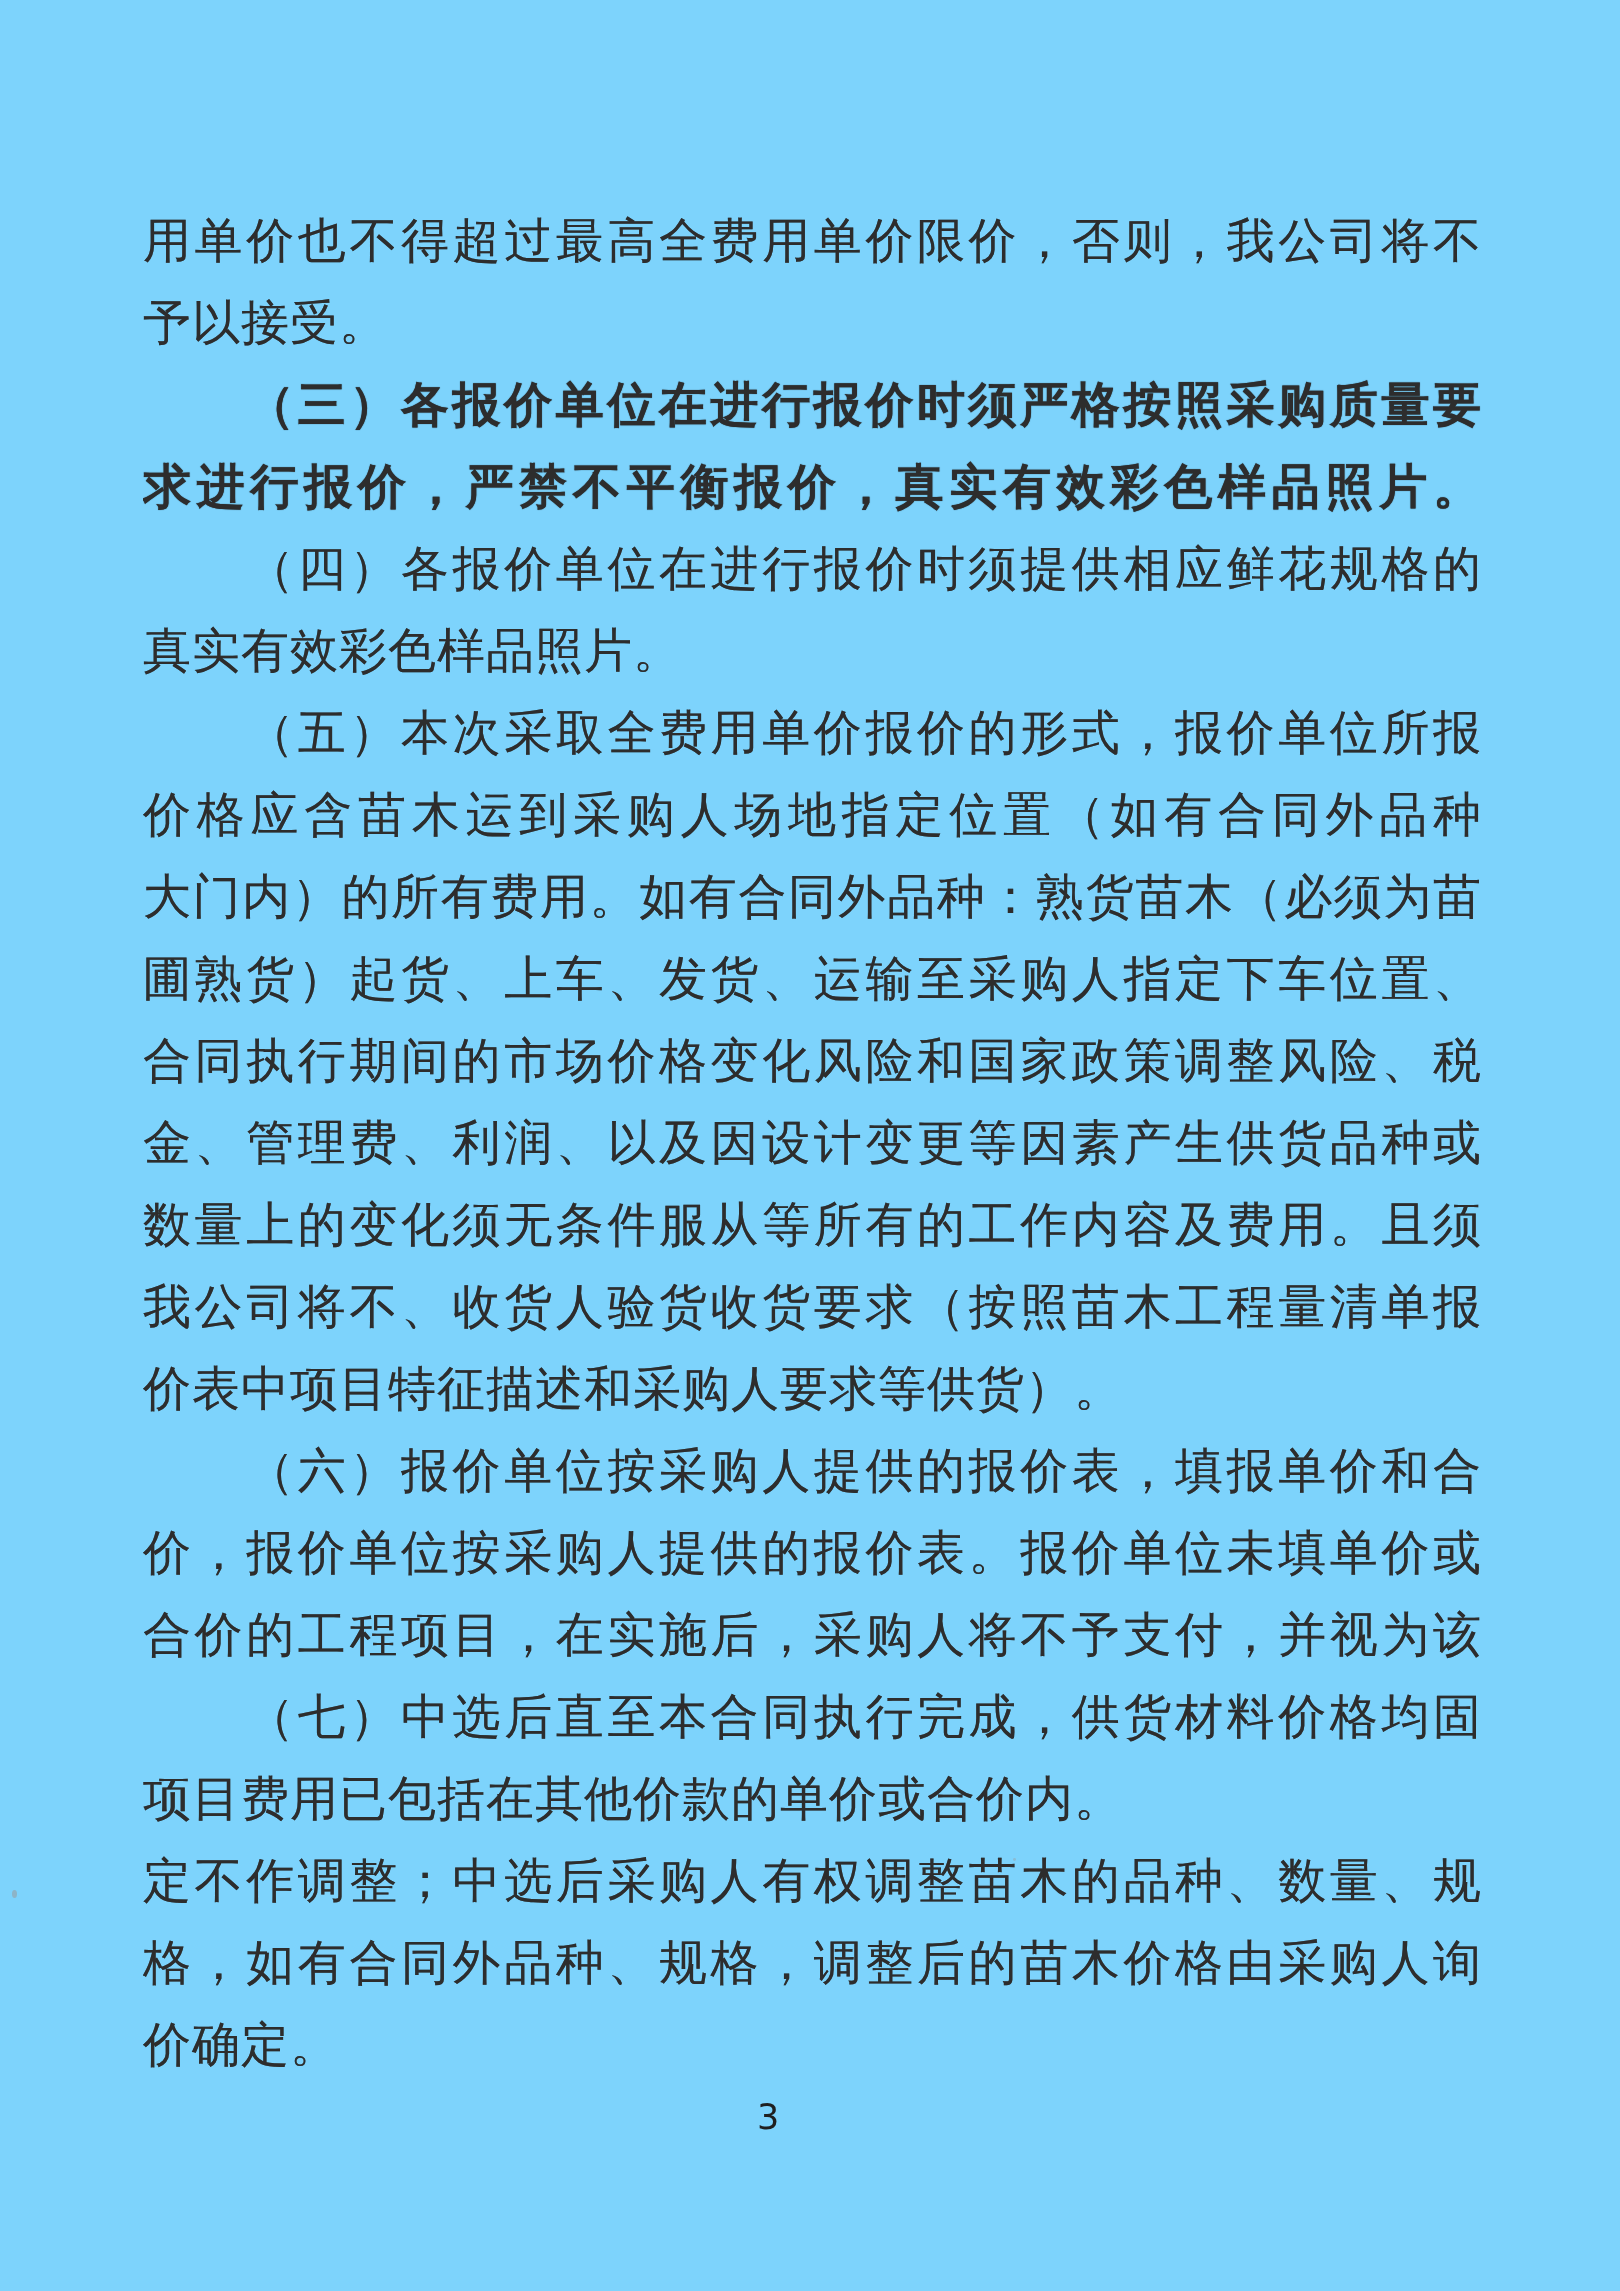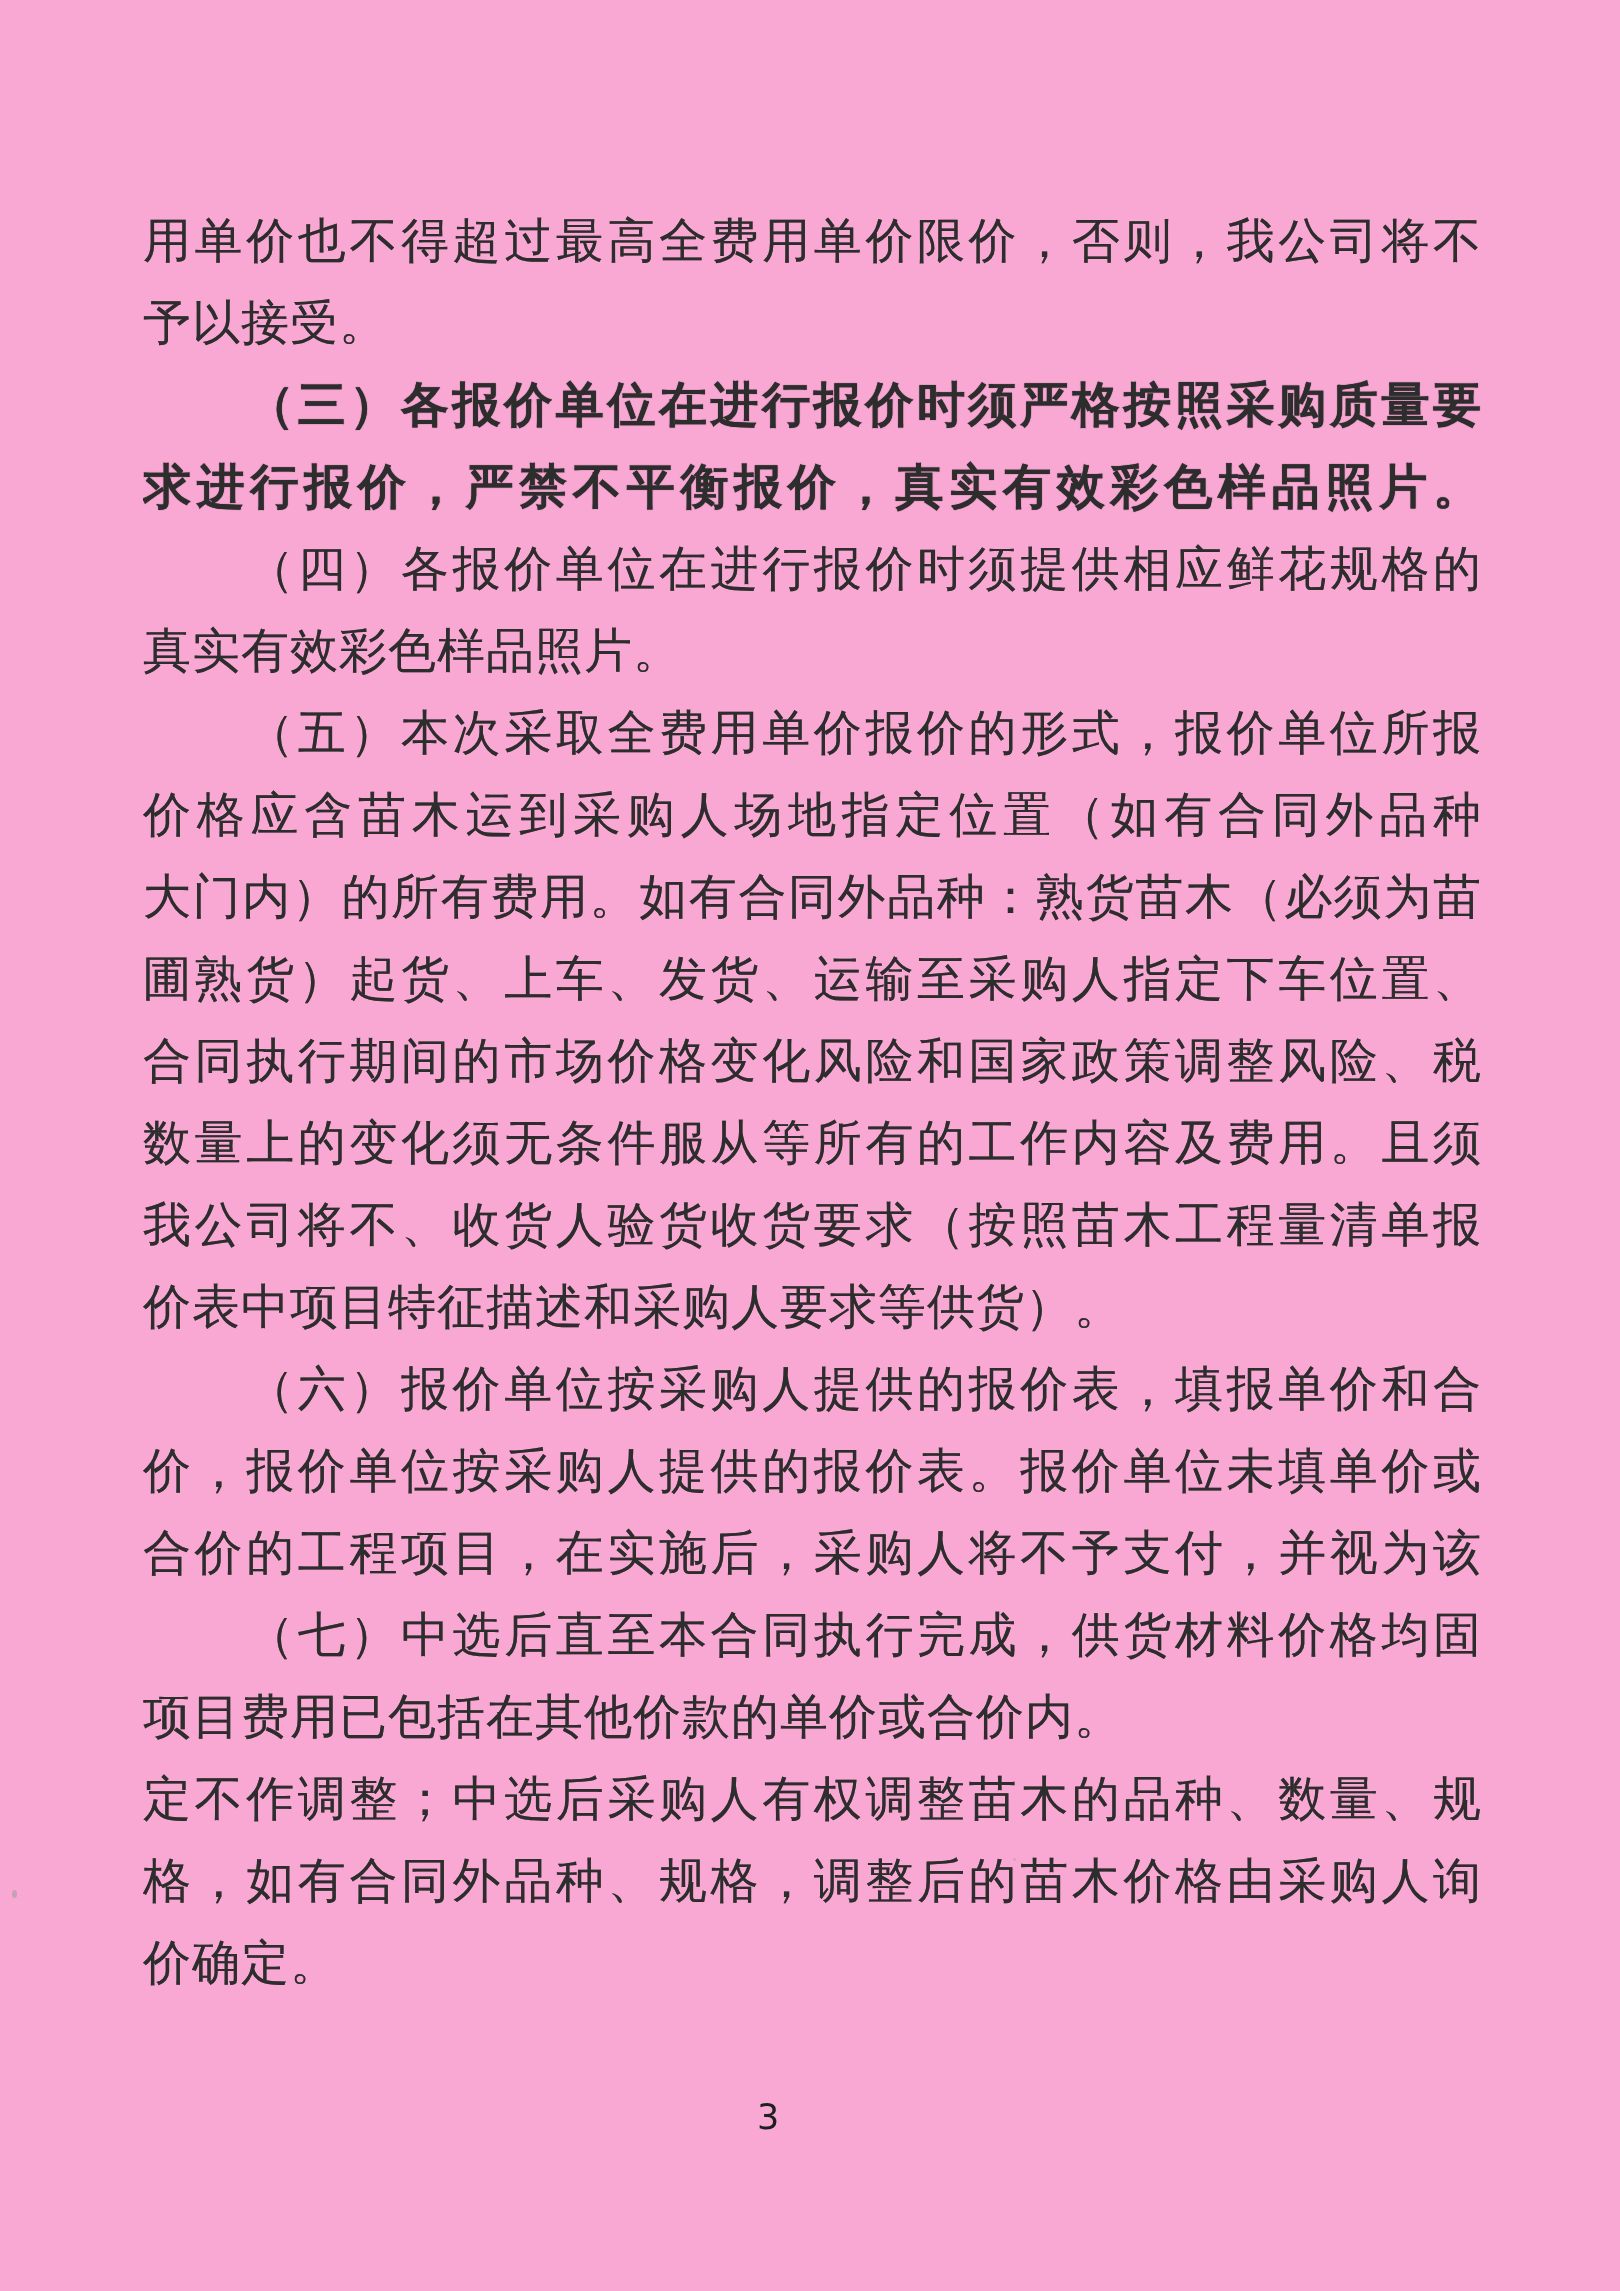--- a/index.html
+++ b/index.html
@@ -5,21 +5,21 @@
     html, body {
       margin: 0;
       padding: 0;
       background: #e8e8e8;
       font-family: "DejaVu Serif", "Liberation Serif", serif;
     }
     .page {
       position: relative;
       width: 1620px;
       height: 2292px;
-      background: #f9a8d4;
+      background: #7dd3fc;
       overflow: hidden;
       color: #2d2d2d;
     }
     .page-text {
       position: absolute;
       left: 143px;
       top: 199px;
       width: 1339px;
     }
     .line {
@@ -80,20 +80,21 @@
     <div class="line bold">求进行报价，严禁不平衡报价，真实有效彩色样品照片。</div>
 
     <div class="line indent">（四）各报价单位在进行报价时须提供相应鲜花规格的</div>
     <div class="line short">真实有效彩色样品照片。</div>
 
     <div class="line indent">（五）本次采取全费用单价报价的形式，报价单位所报</div>
     <div class="line">价格应含苗木运到采购人场地指定位置（如有合同外品种</div>
     <div class="line">大门内）的所有费用。如有合同外品种：熟货苗木（必须为苗</div>
     <div class="line">圃熟货）起货、上车、发货、运输至采购人指定下车位置、</div>
     <div class="line">合同执行期间的市场价格变化风险和国家政策调整风险、税</div>
+    <div class="line">金、管理费、利润、以及因设计变更等因素产生供货品种或</div>
     <div class="line">数量上的变化须无条件服从等所有的工作内容及费用。且须</div>
     <div class="line">我公司将不、收货人验货收货要求（按照苗木工程量清单报</div>
     <div class="line short">价表中项目特征描述和采购人要求等供货）。</div>
 
     <div class="line indent">（六）报价单位按采购人提供的报价表，填报单价和合</div>
     <div class="line">价，报价单位按采购人提供的报价表。报价单位未填单价或</div>
     <div class="line">合价的工程项目，在实施后，采购人将不予支付，并视为该</div>
     <div class="line indent">（七）中选后直至本合同执行完成，供货材料价格均固</div>
 
     <div class="line short">项目费用已包括在其他价款的单价或合价内。</div>

